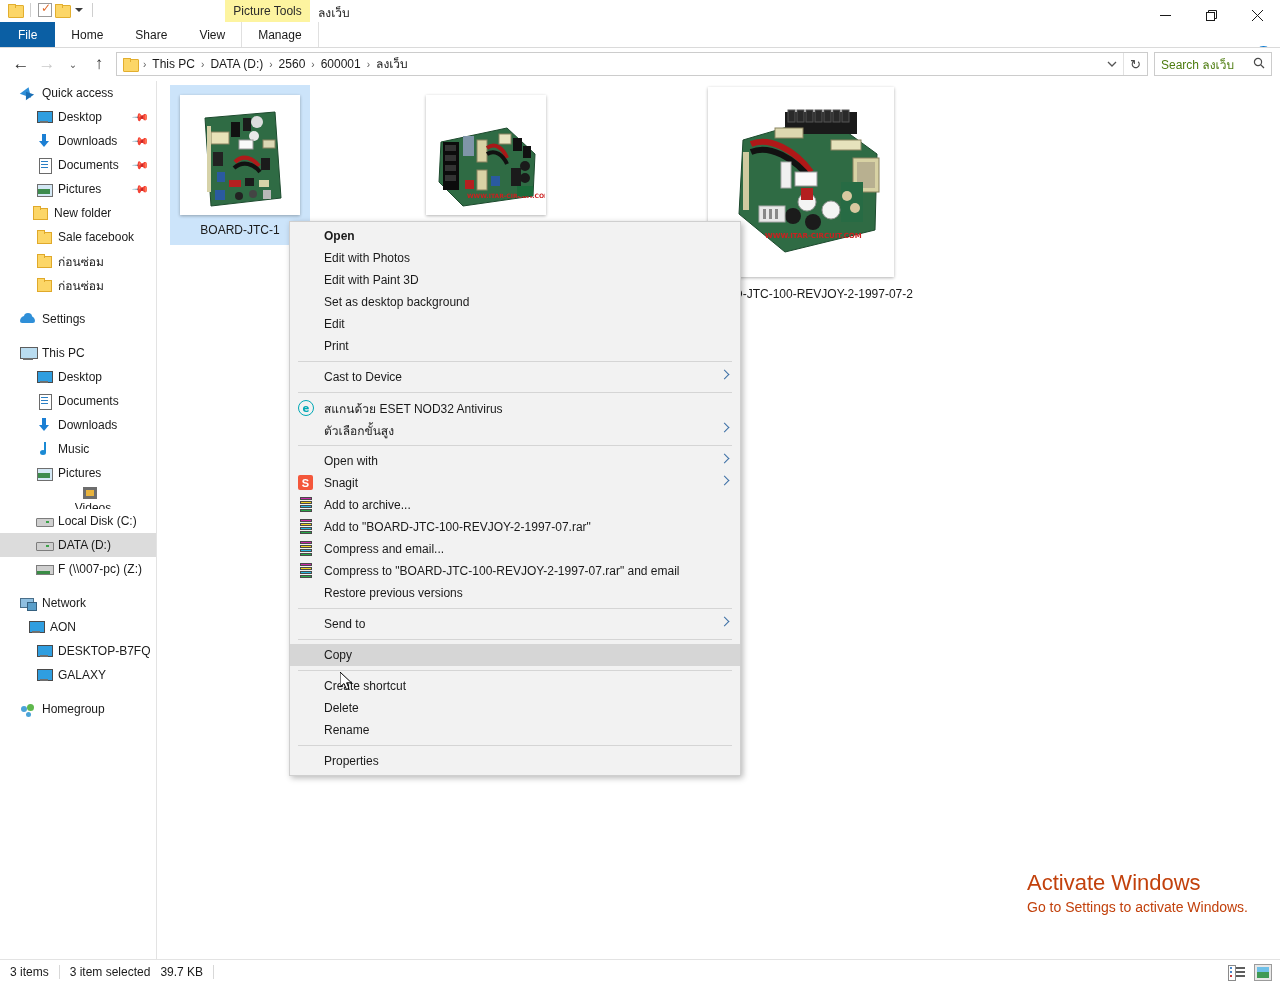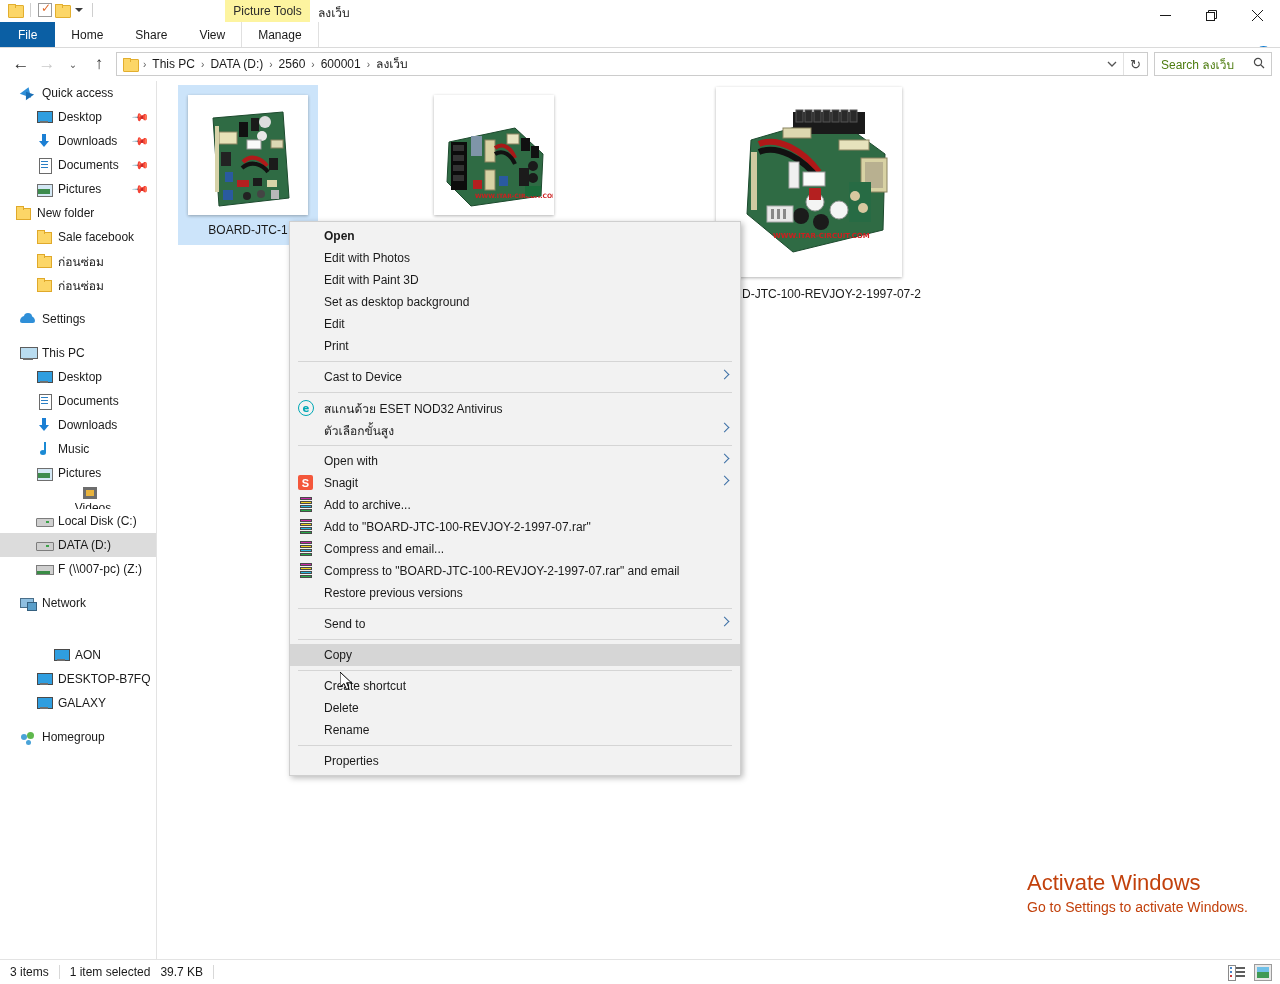--- a/index.html
+++ b/index.html
@@ -134,21 +134,21 @@
   .ic-netdrive:after{content:"";position:absolute;left:1px;top:10px;width:13px;height:3px;background:#3a8c46;}
   .ic-net:before{content:"";position:absolute;left:0px;top:3px;width:12px;height:8px;background:#8fbfe0;border:1px solid #4a6f8a;}
   .ic-net:after{content:"";position:absolute;left:7px;top:7px;width:8px;height:7px;background:#5a9ec9;border:1px solid #35607f;}
   .ic-hg:before{content:"";position:absolute;left:1px;top:5px;width:6px;height:6px;background:#4aa3d8;border-radius:50%;}
   .ic-hg:after{content:"";position:absolute;left:7px;top:3px;width:7px;height:7px;background:#5fb84d;border-radius:50%;
     box-shadow:-2px 7px 0 -1px #4aa3d8;}
   .nav-gap { height:10px; }
 
   
   .fileview { position:absolute; left:158px; top:0; width:1122px; height:878px; background:#fff; }
-  .file-item { position:absolute; width:140px;margin-left:8px; }
+  .file-item { position:absolute; width:140px; }
   .file-thumb {
     width:120px; height:120px; margin:0 auto; background:#fff;
     box-shadow:0 1px 3px rgba(0,0,0,.3);
     display:flex; align-items:center; justify-content:center;
     overflow:hidden;
   }
   .file-label {
     text-align:center; font-size:12px; color:#1a1a1a; margin-top:8px;
     white-space:nowrap;
   }
@@ -325,21 +325,21 @@
       <div class="nav-item" style="padding-left:36px;">
         <span class="ic ic-doc"></span>
         <span class="nav-label">Documents</span>
         <span class="nav-pin">📌</span>
       </div>
       <div class="nav-item" style="padding-left:36px;">
         <span class="ic ic-pic"></span>
         <span class="nav-label">Pictures</span>
         <span class="nav-pin">📌</span>
       </div>
-      <div class="nav-item" style="padding-left:15px;">
+      <div class="nav-item" style="padding-left:32px;">
         <span class="ic ic-fold"></span>
         <span class="nav-label">New folder</span>
       </div>
       <div class="nav-item" style="padding-left:36px;">
         <span class="ic ic-fold"></span>
         <span class="nav-label">Sale facebook</span>
       </div>
       <div class="nav-item" style="padding-left:36px;">
         <span class="ic ic-fold"></span>
         <span class="nav-label">ก่อนซ่อม</span>
@@ -398,21 +398,21 @@
         <span class="ic ic-netdrive"></span>
         <span class="nav-label">F (\\007-pc) (Z:)</span>
       </div>
 
       <div class="nav-gap"></div>
 
       <div class="nav-item" style="padding-left:20px;">
         <span class="ic ic-net"></span>
         <span class="nav-label">Network</span>
       </div>
-      <div class="nav-item" style="padding-left:53px;margin-top:28px;">
+      <div class="nav-item" style="padding-left:28px;">
         <span class="ic ic-monitor"></span>
         <span class="nav-label">AON</span>
       </div>
       <div class="nav-item" style="padding-left:36px;">
         <span class="ic ic-monitor"></span>
         <span class="nav-label">DESKTOP-B7FQOHD</span>
       </div>
       <div class="nav-item" style="padding-left:36px;">
         <span class="ic ic-monitor"></span>
         <span class="nav-label">GALAXY</span>
@@ -632,21 +632,21 @@
 
   <div class="cursor">
     <svg width="14" height="20" viewBox="0 0 14 20">
       <polygon points="0,0 0,15 4,11.5 6.5,17.5 9,16.3 6.6,10.8 11.5,10.8" fill="#fff" stroke="#000" stroke-width="1"></polygon>
     </svg>
   </div>
 
   <div class="statusbar">
     <div class="sb-item">3 items</div>
     <div class="sb-div"></div>
-    <div class="sb-item">1 item selected</div>
+    <div class="sb-item">3 item selected</div>
     <div class="sb-item" style="padding-left:0;">39.7 KB</div>
     <div class="sb-div"></div>
 
     <div class="sb-views">
       <div class="vbtn details">
           <i></i>
         </div>
       <div class="vbtn tiles">
           <i></i>
         </div>

